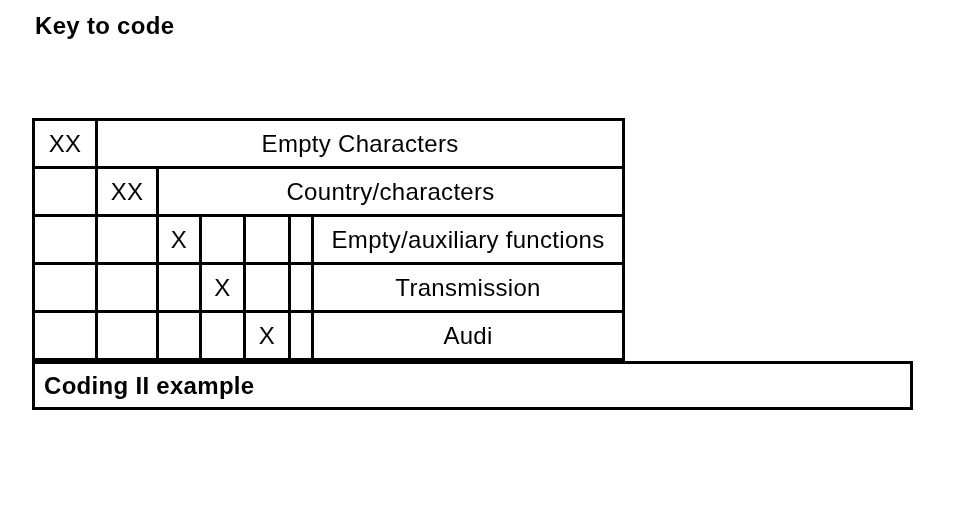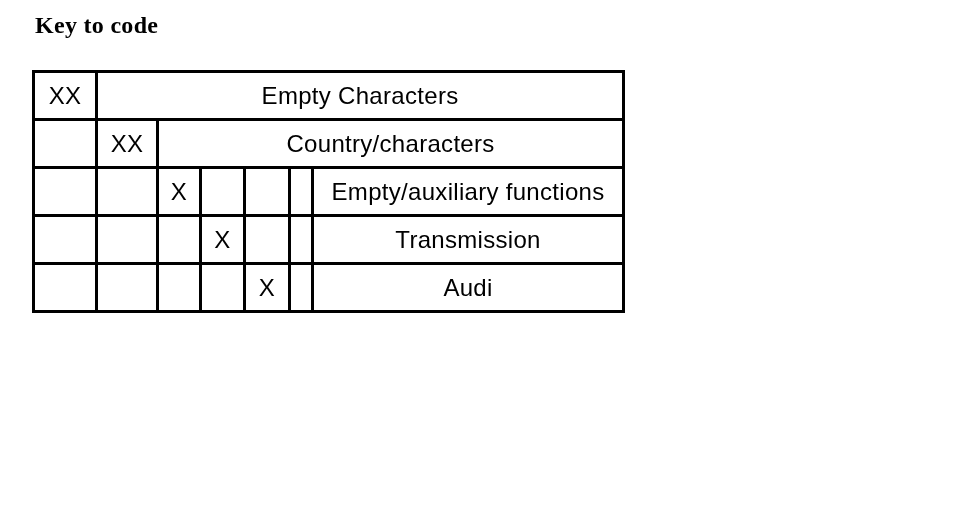--- a/index.html
+++ b/index.html
@@ -14,26 +14,26 @@
     overflow: hidden;
   }
   .page-title {
     position: absolute;
     left: 35px;
     top: 12px;
     font-size: 24px;
     font-weight: bold;
     letter-spacing: 0.3px;
     white-space: nowrap;
-    font-family: Liberation Serif, serif;
   }
   table {
     border-collapse: collapse;
     table-layout: fixed;
     position: absolute;
+    margin-top: 48px;
   }
   td {
     border: 3px solid #000000;
     font-size: 24px;
     padding: 0;
     letter-spacing: 0.3px;
     overflow: hidden;
   }
   
   .key-table {
@@ -124,14 +124,17 @@
     </tr>
   </tbody>
 </table>
 
 <table class="example-table">
   <colgroup>
     <col style="width:134px">
     <col style="width:744px">
   </colgroup>
   <tbody>
+    <tr class="header-row">
+      <td colspan="2" class="example-header-cell">Coding II example</td>
+    </tr>
   </tbody>
 </table>
 
 </body></html>

